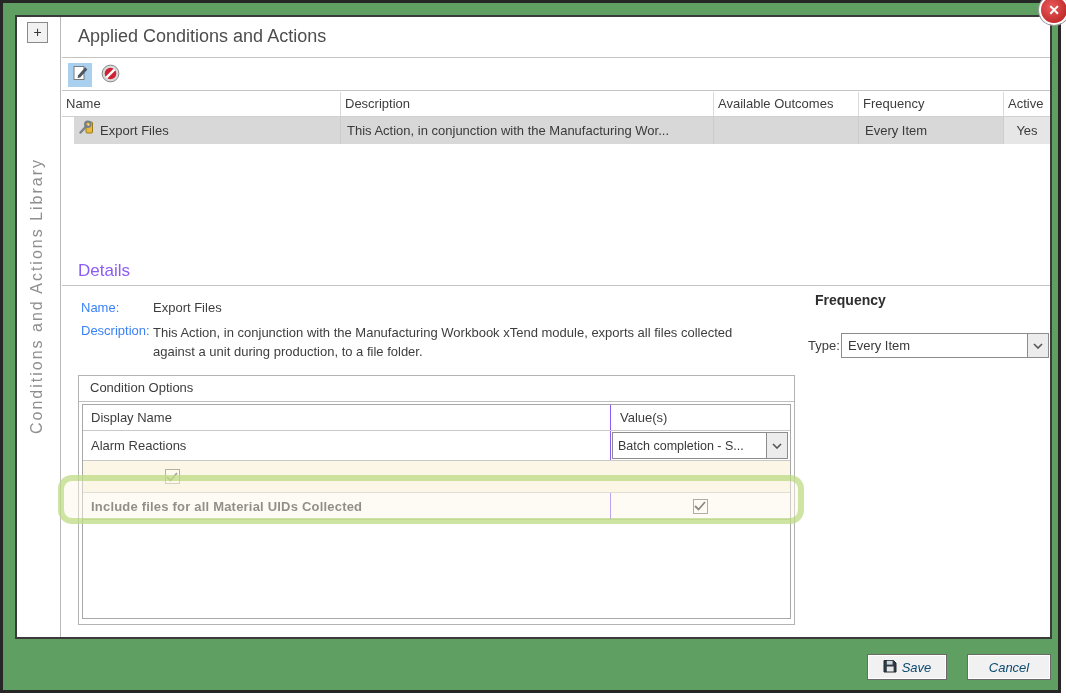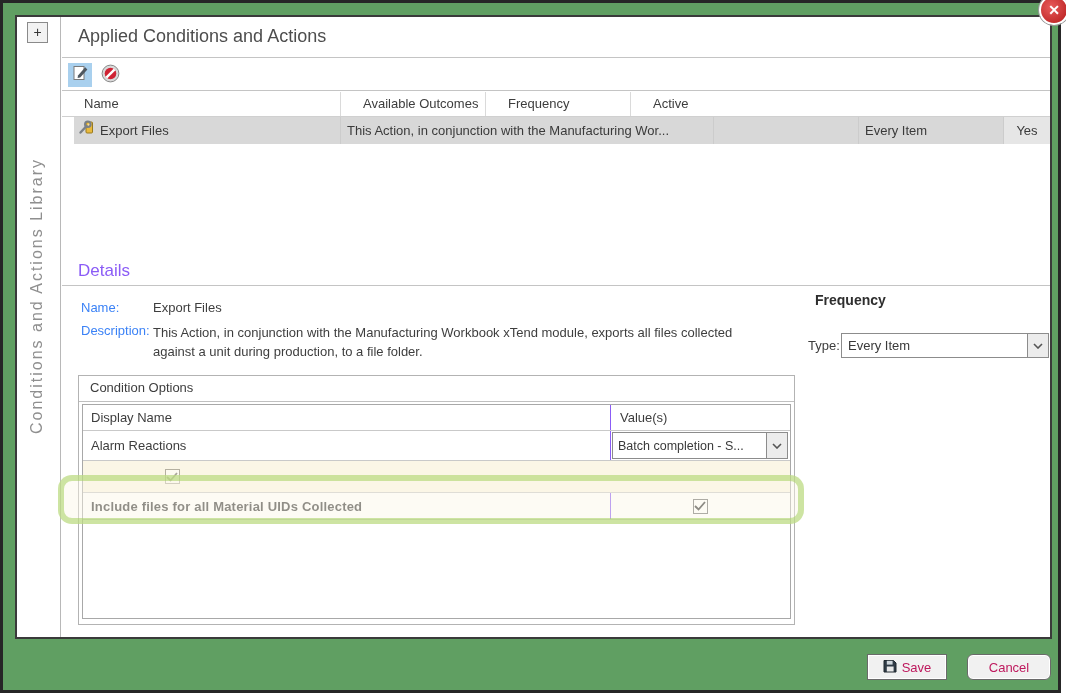--- a/index.html
+++ b/index.html
@@ -45,21 +45,21 @@
   }
   .tool-btn { position:absolute; top:4px; width:24px; height:24px; display:flex; align-items:center; justify-content:center; cursor:pointer; }
   .tool-btn.selected { background:#a9d0ee; }
   .tool-edit { left:6px; }
   .tool-disable { left:36px; }
   
   .grid-header {
     position:absolute; left:45px; top:75px; width:988px; height:25px;
     border-bottom:1px solid #d0d0d0; display:flex; font-size:13px; color:#3d3d3d;
   }
-  .grid-header .gh { line-height:24px; padding-left:22px; border-right:1px solid #dadada; }
+  .grid-header .gh { line-height:24px; padding-left:4px; border-right:1px solid #dadada; }
   .gh.c1{width:279px;} .gh.c2{width:373px;} .gh.c3{width:145px;} .gh.c4{width:145px;} .gh.c5{width:46px; border-right:none;}
   .grid-row {
     position:absolute; left:45px; top:100px; width:988px; height:27px;
     display:flex; font-size:13px; color:#3a3a3a; cursor:pointer;
   }
   .grid-row .indent { width:12px; background:#ffffff; }
   .grid-row .gc { background:#d8d8d8; line-height:27px; padding-left:6px; border-right:1px solid #cccccc; overflow:hidden; white-space:nowrap; }
   .gc.c1{ width:267px; display:flex; align-items:center; gap:6px; padding-left:4px;}
   .gc.c2{ width:373px; }
   .gc.c3{ width:145px; }
@@ -127,24 +127,24 @@
   .annotation {
     position:absolute; left:41px; top:458px; width:746px; height:49px;
     border:6px solid rgba(166,210,94,0.55); border-radius:14px;
     background:rgba(251,246,230,0.45); pointer-events:none; z-index:5;
   }
   
   .footer-btn {
     position:absolute; top:651px; height:26px; background:#f1f1f1;
     border:1px solid #6a6a6a; box-shadow:inset 0 0 0 1px #ffffff;
     display:flex; align-items:center; justify-content:center; gap:5px;
-    font-size:13px; color:#be185d; cursor:pointer;
+    font-size:13px; color:#0c4a6e; cursor:pointer;font-style:italic;
   }
   #save-btn { left:864px; width:80px; }
-  #cancel-btn { left:964px; width:84px;border-radius:6px; }
+  #cancel-btn { left:964px; width:84px; }
   
   .close-btn {
     position:absolute; left:1036px; top:-8px; width:30px; height:30px;
     border-radius:50%; background:radial-gradient(circle at 10px 10px, #e85a5a, #b41a1a);
     border:2px solid #ffffff; box-shadow:0 0 0 1px #9a9a9a;
     color:#fff; font-size:14px; font-weight:bold; text-align:center; line-height:26px;
     z-index:10; cursor:pointer;
   }
 </style>
 </head>
@@ -179,20 +179,21 @@
               <circle cx="9.5" cy="9.5" r="8.4" fill="#d9d9d9" stroke="#8a8a8a"></circle>
               <circle cx="9.5" cy="9.5" r="5.8" fill="#cf2233"></circle>
               <rect x="3.6" y="8.3" width="11.8" height="2.4" fill="#ffffff" transform="rotate(-45 9.5 9.5)"></rect>
             </svg>
           </span>
         </div>
       </div>
 
       <div class="grid-header">
         <div class="gh c1">Name</div>
+        <div class="gh c2">Description</div>
         <div class="gh c3">Available Outcomes</div>
         <div class="gh c4">Frequency</div>
         <div class="gh c5">Active</div>
       </div>
 
       <div class="grid-row">
         <div class="indent"></div>
         <div class="gc c1">
           <span>
             <svg width="16" height="16" viewBox="0 0 16 16">

